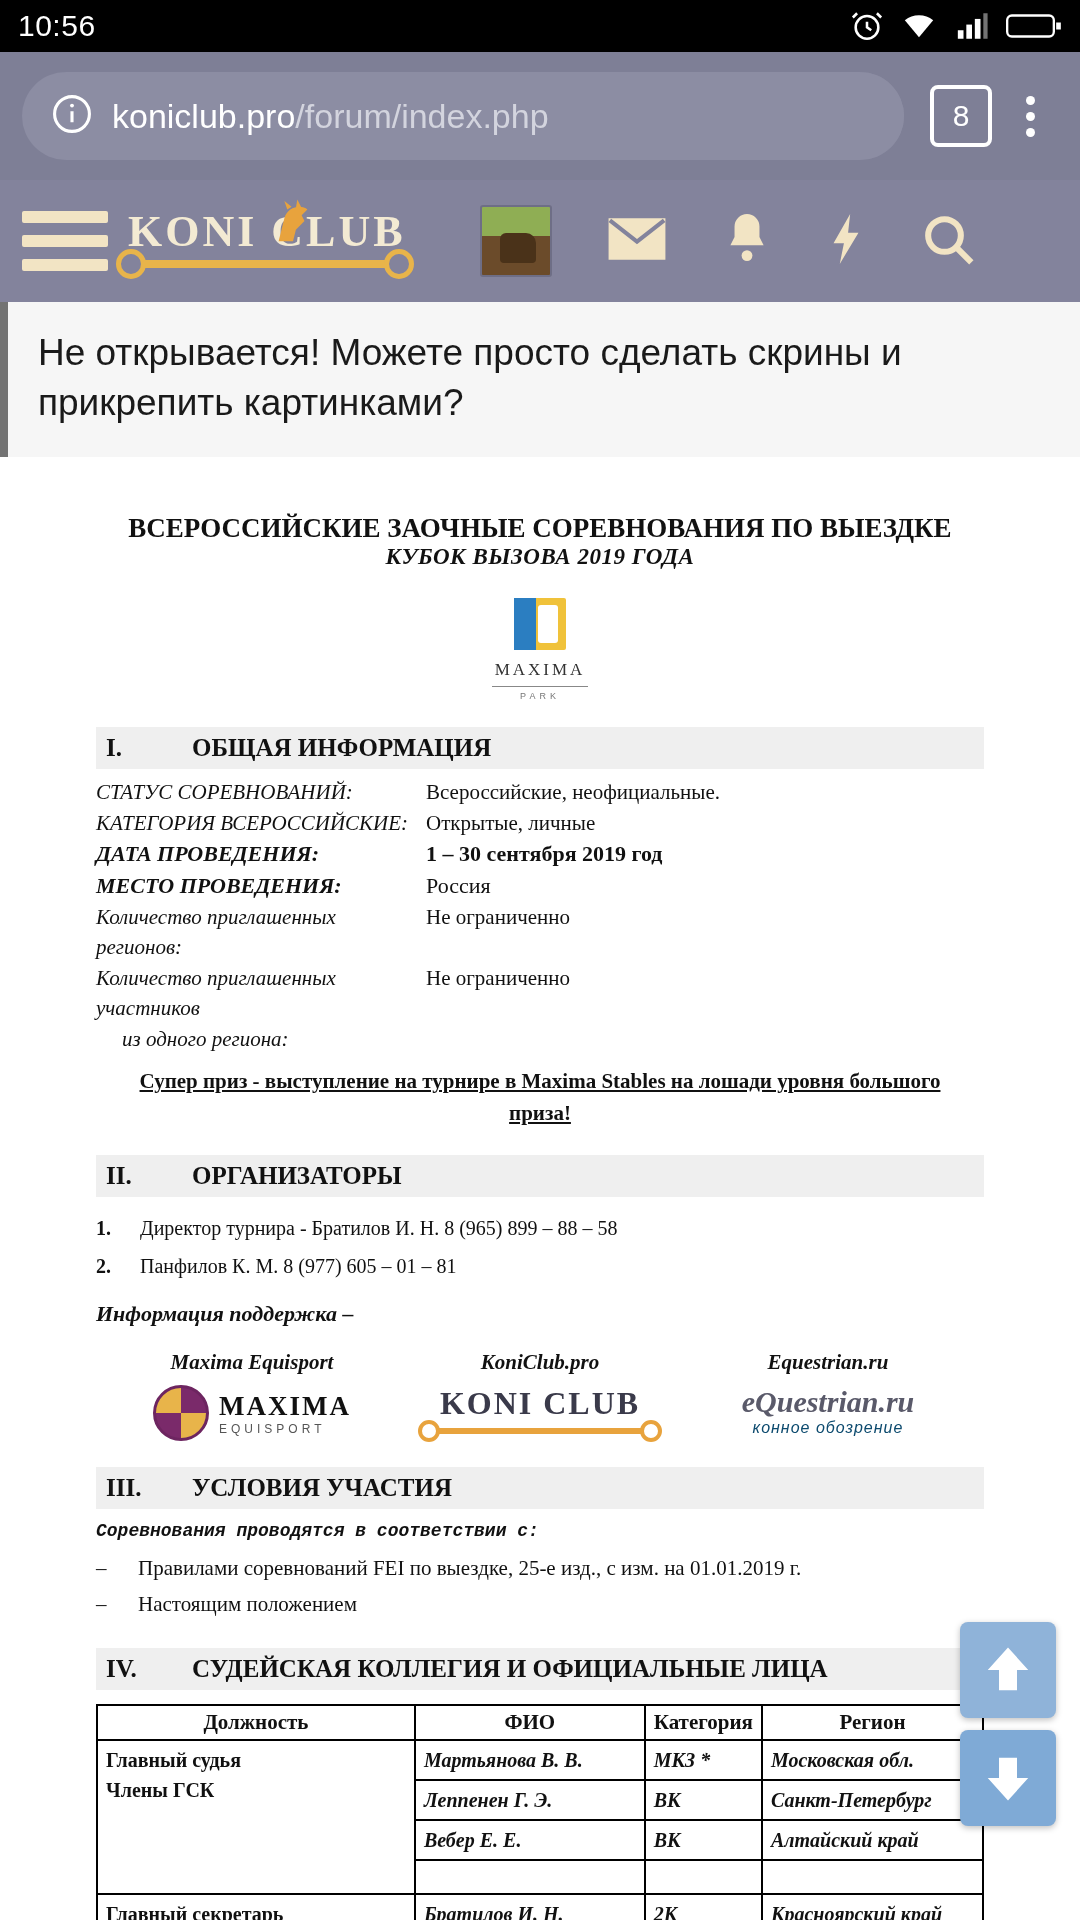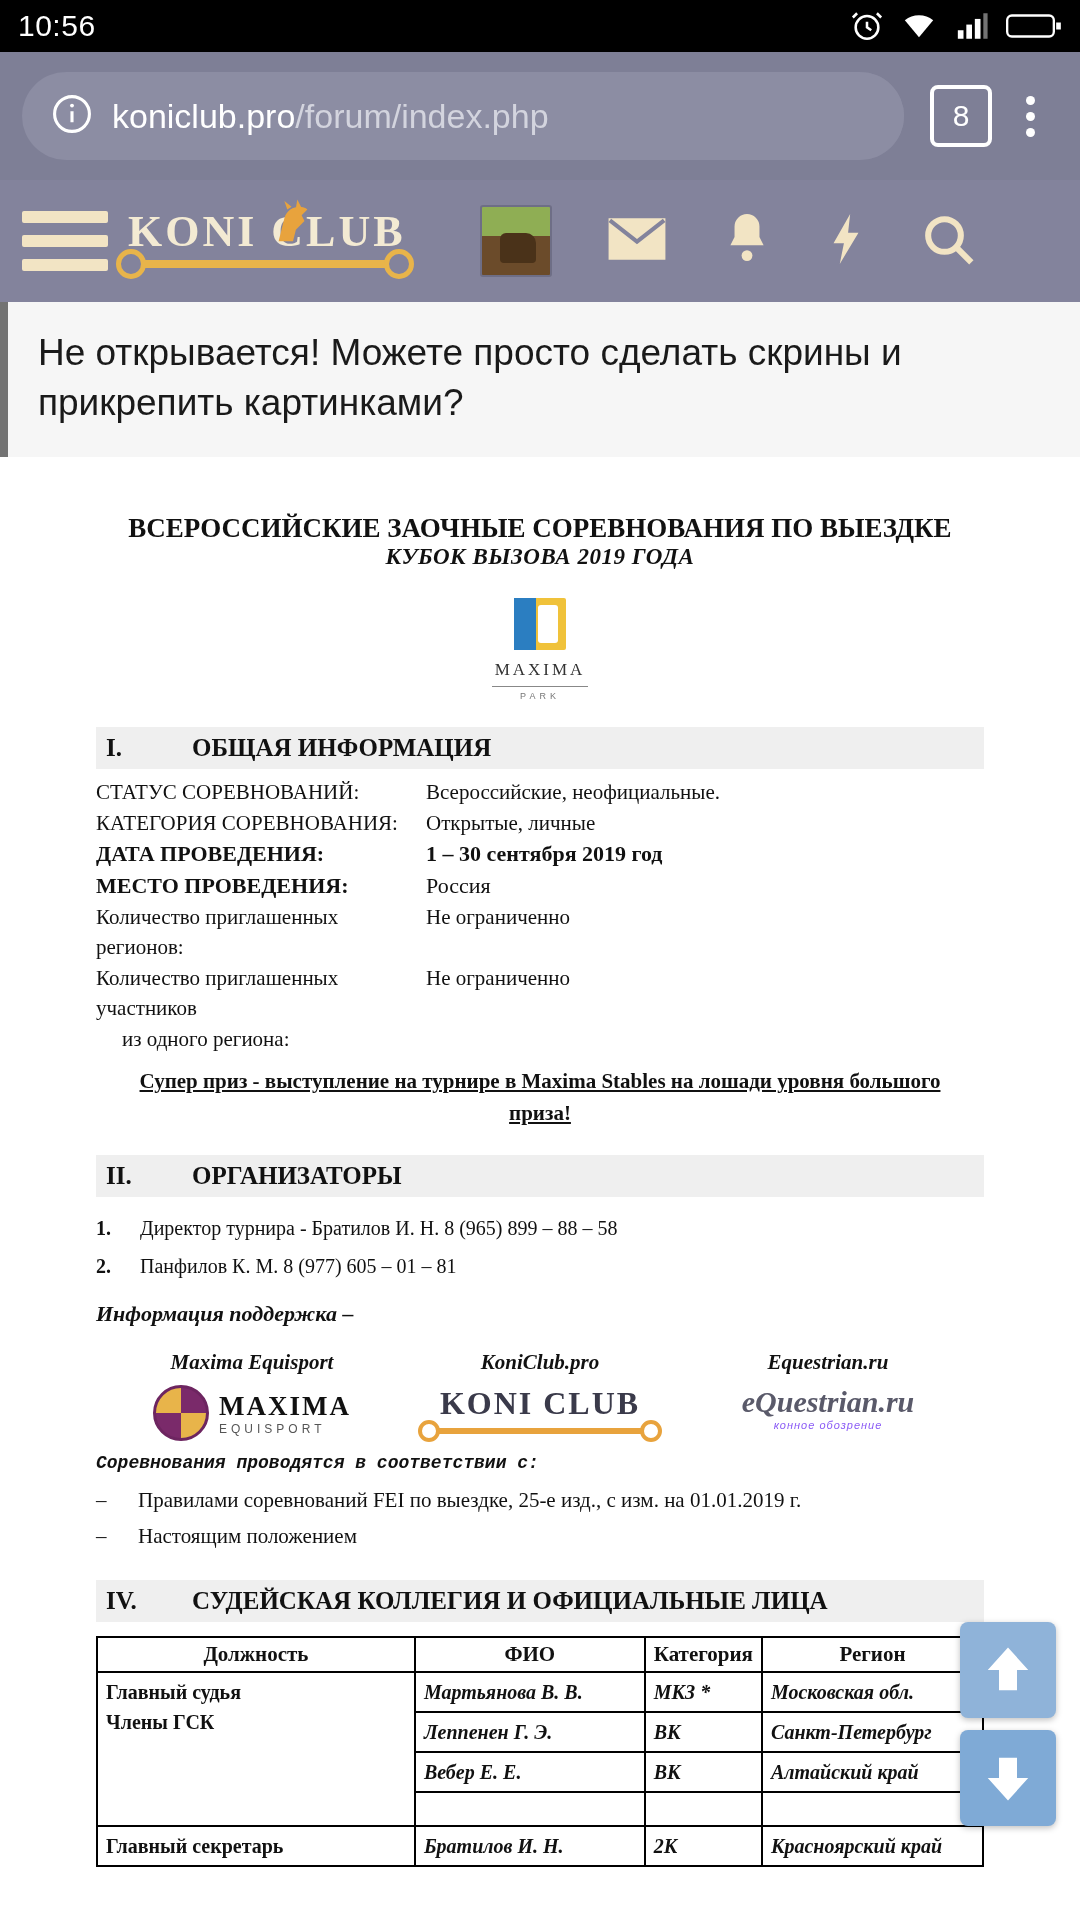--- a/index.html
+++ b/index.html
@@ -129,21 +129,21 @@
   .maxima-logo .rule { width: 96px; height: 1px; background: #888; margin: 6px auto 0; }
 
   .sec {
     background: #efefef; margin-top: 26px; padding: 7px 10px 7px 10px;
     font-family: "Liberation Serif", serif; font-weight: bold; font-size: 25px;
     display: flex; gap: 40px;
   }
   .sec .num { width: 46px; }
   .rows { margin-top: 8px; font-family: "Liberation Serif", serif; font-size: 21px; }
   .row { display: flex; line-height: 1.45; }
-  .row .k { width: 330px; }
+  .row .k { width: 330px; font-style: italic; }
   .row .v { flex: 1; }
   .row.b { font-weight: bold; font-size: 22px; }
   .superprize {
     text-align: center; font-family: "Liberation Serif", serif; font-weight: bold;
     font-size: 21px; text-decoration: underline; margin-top: 12px; line-height: 1.5;
     padding: 0 20px;
   }
   .orglist { margin-top: 12px; font-family: "Liberation Serif", serif; font-size: 20px; }
   .orglist .oi { display: flex; line-height: 1.9; }
   .orglist .oi .n { width: 44px; font-weight: bold; }
@@ -179,21 +179,21 @@
   .logo-koni .bar:before, .logo-koni .bar:after {
     content: ""; position: absolute; width: 14px; height: 14px; border: 4px solid #e8a33d;
     border-radius: 50%; top: -8px; background: #fff;
   }
   .logo-koni .bar:before { left: -12px; }
   .logo-koni .bar:after { right: -12px; }
   .logo-eq .t1 {
     font-family: "Liberation Serif", serif; font-weight: bold; font-size: 30px;
     color: #5a5a6a; font-style: italic;
   }
-  .logo-eq .t2 { font-size: 11px; color: #8b5cf6; font-style: italic; letter-spacing: 1px; }
+  .logo-eq .t2 { font-size: 16px; color: #0c4a6e; font-style: italic; letter-spacing: 1px; }
 
   .italbold {
     font-family: Liberation Mono, monospace; font-style: italic; font-weight: bold;
     font-size: 18px; margin-top: 12px;
   }
   .dashlist { margin-top: 10px; font-family: "Liberation Serif", serif; font-size: 21px; }
   .dashlist .dl { display: flex; line-height: 1.7; }
   .dashlist .dl .d { width: 42px; }
 
   table.judges {
@@ -337,21 +337,21 @@
     <div class="sec">
       <span class="num">I.</span>
       <span>ОБЩАЯ ИНФОРМАЦИЯ</span>
     </div>
     <div class="rows">
       <div class="row">
           <span class="k">СТАТУС СОРЕВНОВАНИЙ:</span>
           <span class="v">Всероссийские, неофициальные.</span>
         </div>
       <div class="row">
-          <span class="k">КАТЕГОРИЯ СОРЕВНОВАНИЯ:</span>
+          <span class="k">КАТЕГОРИЯ ВСЕРОССИЙСКИЕ:</span>
           <span class="v">Открытые, личные</span>
         </div>
       <div class="row b">
           <span class="k">ДАТА ПРОВЕДЕНИЯ:</span>
           <span class="v">1 – 30 сентября 2019 год</span>
         </div>
       <div class="row b">
           <span class="k">МЕСТО ПРОВЕДЕНИЯ:</span>
           <span class="v" style="font-weight:normal">Россия</span>
         </div>
@@ -406,20 +406,24 @@
       </div>
       <div class="col">
         <div class="cap">Equestrian.ru</div>
         <div class="logo-eq">
           <div class="t1">eQuestrian.ru</div>
           <div class="t2">конное обозрение</div>
         </div>
       </div>
     </div>
 
+    <div class="sec">
+      <span class="num">III.</span>
+      <span>УСЛОВИЯ УЧАСТИЯ</span>
+    </div>
     <div class="italbold">Соревнования проводятся в соответствии с:</div>
     <div class="dashlist">
       <div class="dl">
           <span class="d">–</span>
           <span>Правилами соревнований FEI по выездке, 25-е изд., с изм. на 01.01.2019 г.</span>
         </div>
       <div class="dl">
           <span class="d">–</span>
           <span>Настоящим положением</span>
         </div>

